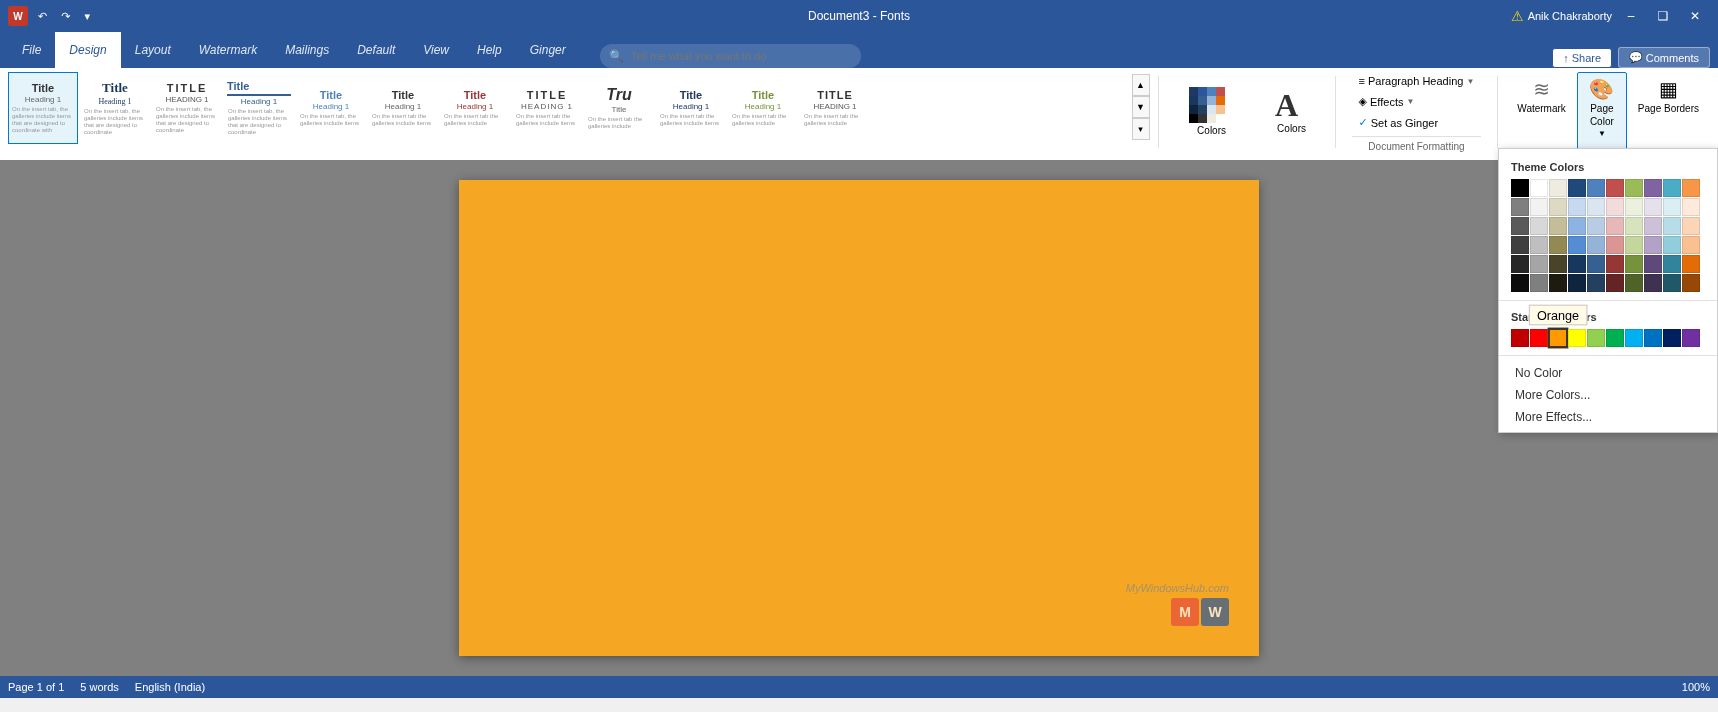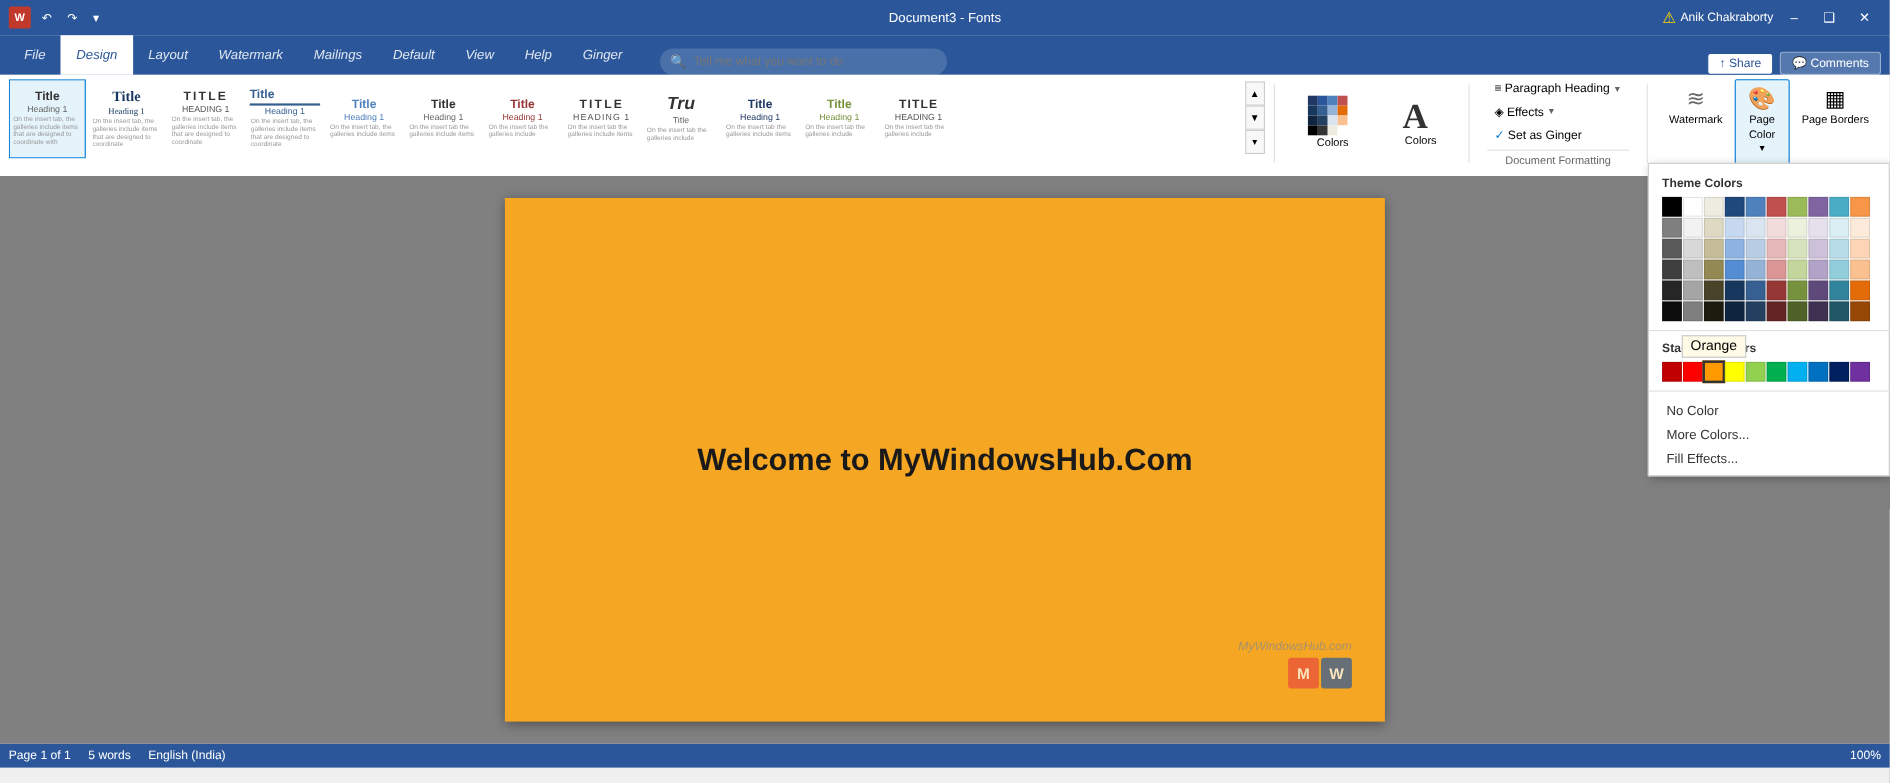--- a/index.html
+++ b/index.html
@@ -434,21 +434,20 @@
       <div class="ribbon-btn-large">
         <span style="font-size:20px;">▦</span>
         <span style="font-size:10px;">Page Borders</span>
       </div>
     </div>
   </div>
 </div>
 
 <div class="doc-area">
   <div class="doc-page">
-    <div class="doc-title-text">Welcome to MyWindowsHub.Com</div>
     <div class="watermark-area">
       <div class="watermark-text">MyWindowsHub.com</div>
       <div class="watermark-logo">
         <div class="wl-m">M</div>
         <div class="wl-w">W</div>
       </div>
     </div>
   </div>
 </div>
 
@@ -528,21 +527,21 @@
       <div class="cp-swatch" style="background: rgb(146, 208, 80);"></div>
       <div class="cp-swatch" style="background: rgb(0, 176, 80);"></div>
       <div class="cp-swatch" style="background: rgb(0, 176, 240);"></div>
       <div class="cp-swatch" style="background: rgb(0, 112, 192);"></div>
       <div class="cp-swatch" style="background: rgb(0, 32, 96);"></div>
       <div class="cp-swatch" style="background: rgb(112, 48, 160);"></div>
     </div>
   <div class="cp-separator"></div>
   <div class="cp-menu-item">No Color</div>
   <div class="cp-menu-item">More Colors...</div>
-  <div class="cp-menu-item">Fill Effects...</div>
+  <div class="cp-menu-item">More Effects...</div>
 </div>
 
 <div class="status-bar">
   <span>Page 1 of 1</span>
   <span>5 words</span>
   <span>English (India)</span>
   <div class="status-right">
     <span>100%</span>
   </div>
 </div>

